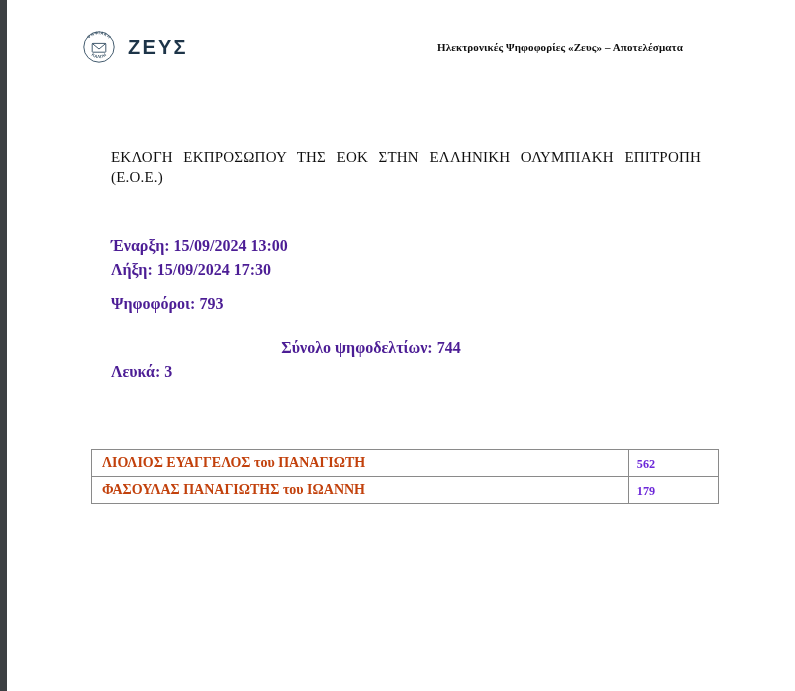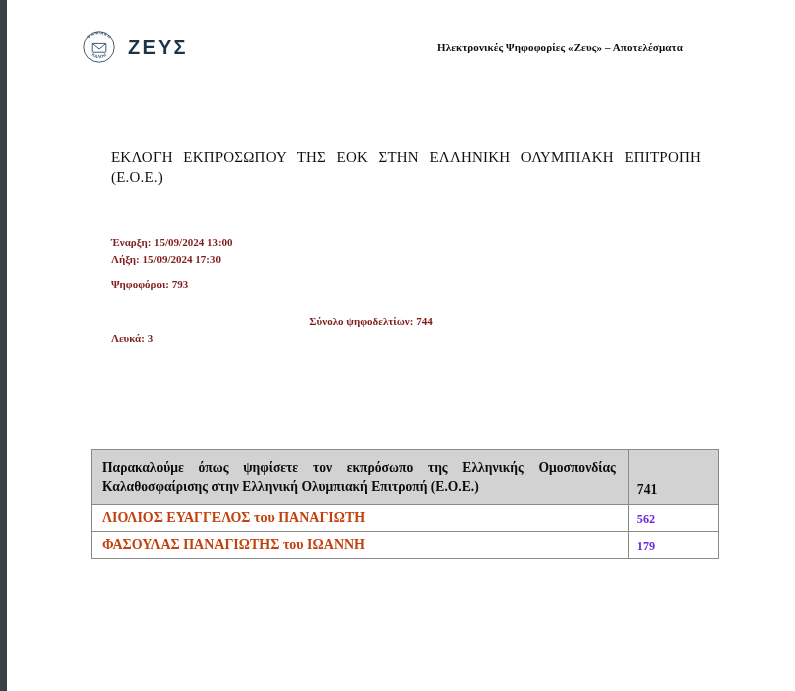--- a/index.html
+++ b/index.html
@@ -93,23 +93,23 @@
     letter-spacing: 0.2px;
   }
 
   .meta-block {
     position: absolute;
     left: 104px;
     top: 138px;
     width: 520px;
   }
   .meta-line {
-    font-size: 11px;
-    font-weight: 700;
-    color: #7f1d1d;
+    font-size: 16px;
+    font-weight: 700;
+    color: #4c1d95;
     line-height: 1.52;
     white-space: nowrap;
   }
   .meta-gap-lg { margin-top: 9px; }
   .meta-gap-md { margin-top: 20px; text-align: center; }
 
   
   .results {
     position: absolute;
     left: 84px;
@@ -201,28 +201,20 @@
       <div class="meta-line meta-gap-md">Σύνολο ψηφοδελτίων: 744</div>
       <div class="meta-line">Λευκά: 3</div>
     </div>
 
     <table class="results">
       <colgroup>
         <col class="col-q">
         <col class="col-n">
       </colgroup>
       <tbody>
-        <tr class="row-question">
-          <td>
-              <div class="q-text">Παρακαλούμε όπως ψηφίσετε τον εκπρόσωπο της Ελληνικής Ομοσπονδίας Καλαθοσφαίρισης στην Ελληνική Ολυμπιακή Επιτροπή (Ε.Ο.Ε.)</div>
-            </td>
-          <td>
-              <div class="q-count">741</div>
-            </td>
-        </tr>
         <tr class="row-candidate">
           <td>
               <div class="c-name">ΛΙΟΛΙΟΣ ΕΥΑΓΓΕΛΟΣ του ΠΑΝΑΓΙΩΤΗ</div>
             </td>
           <td>
               <div class="c-count">562</div>
             </td>
         </tr>
         <tr class="row-candidate">
           <td>

